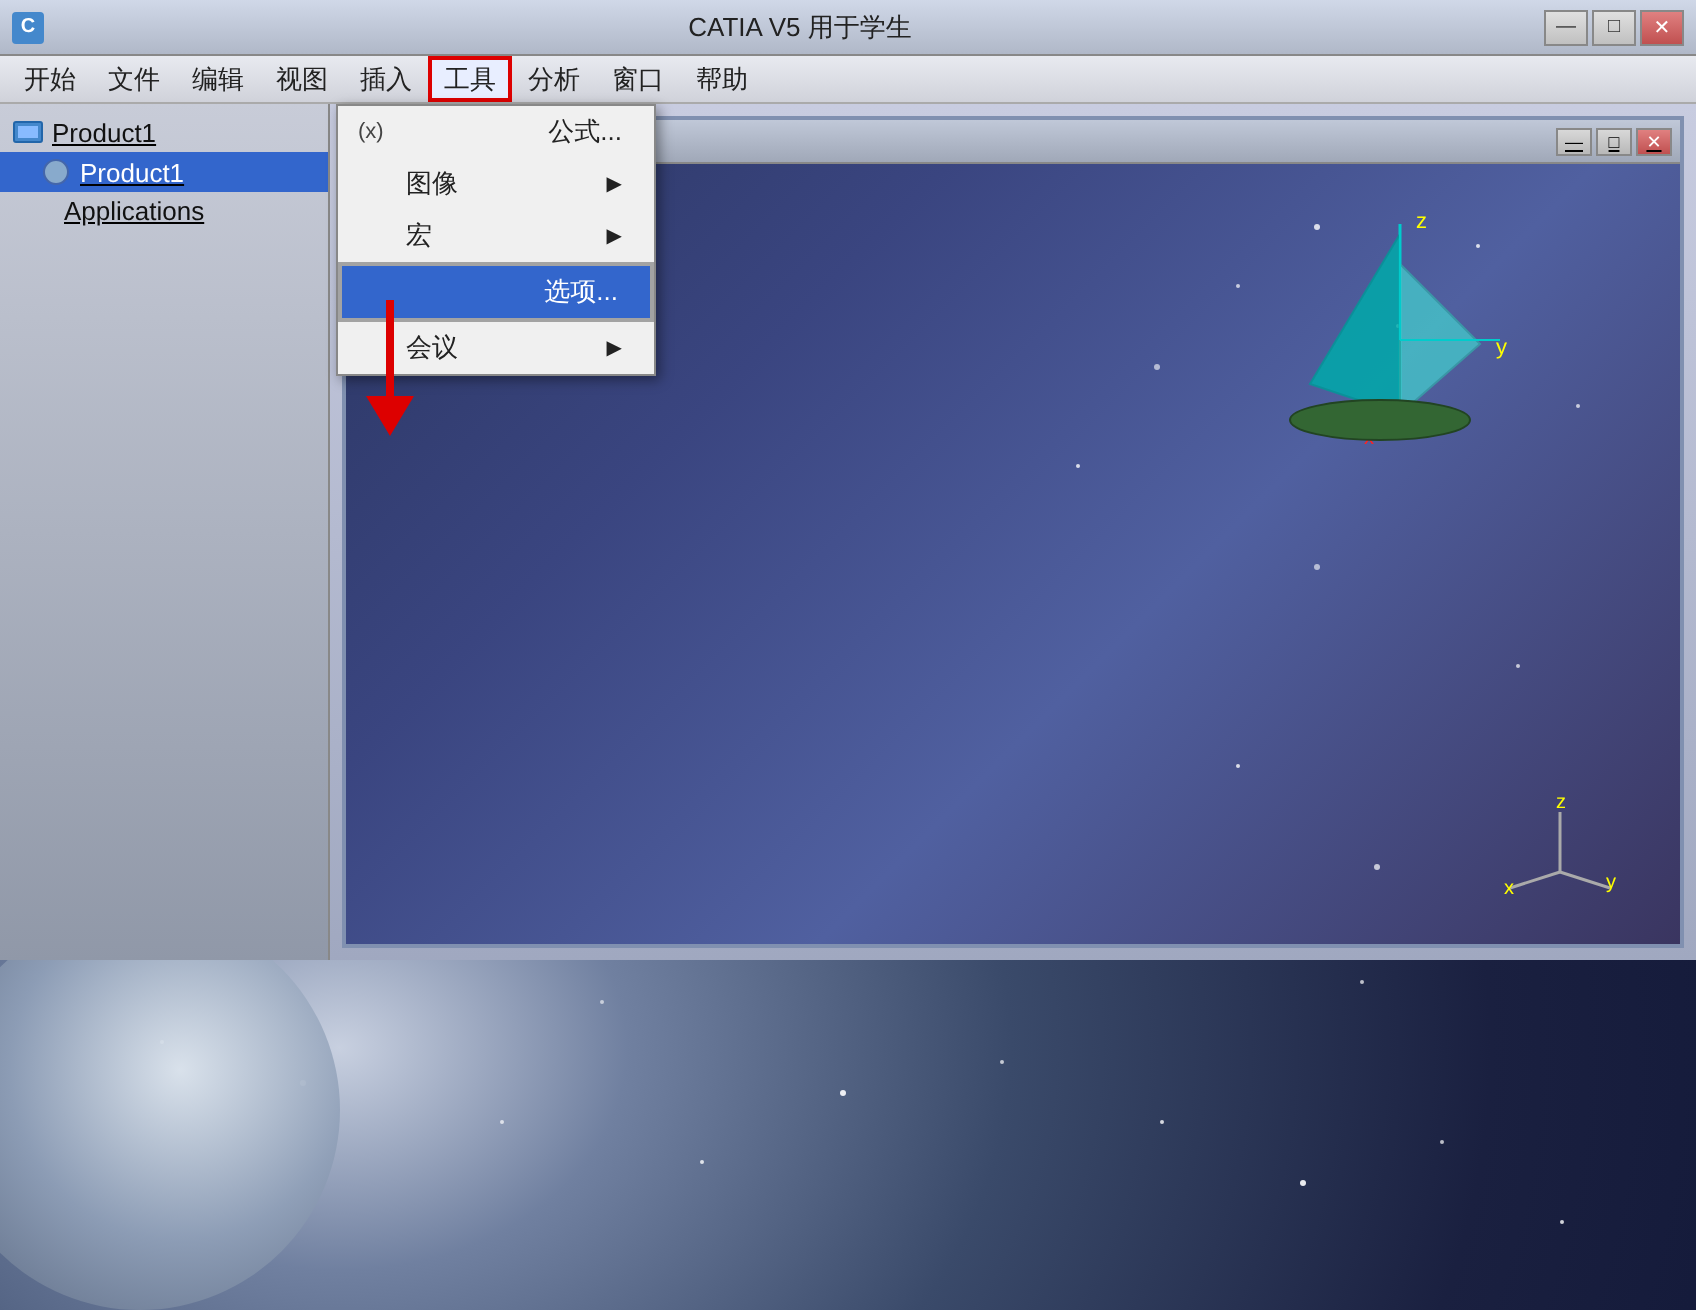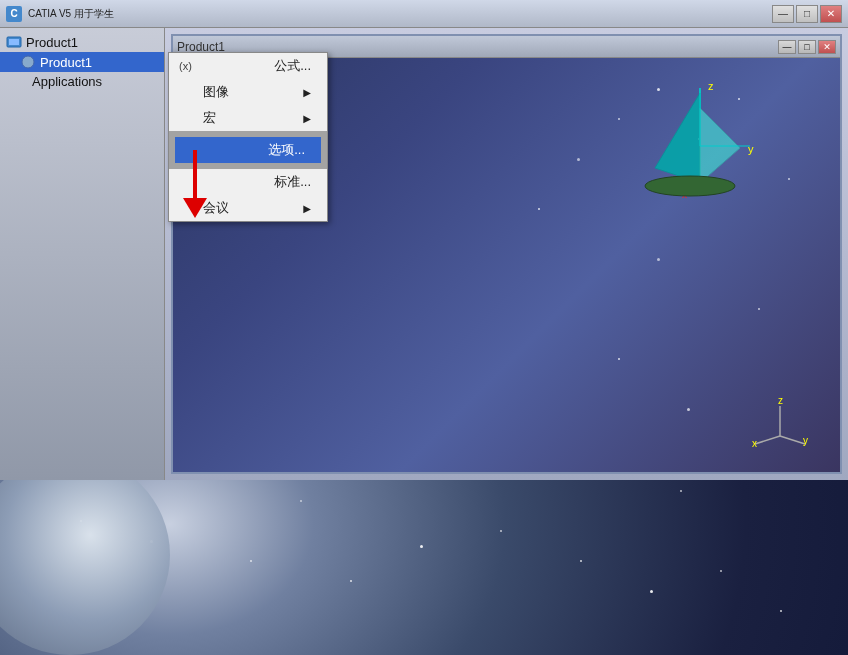--- a/index.html
+++ b/index.html
@@ -56,22 +56,23 @@
       border-radius: 2px;
       display: flex;
       align-items: center;
       justify-content: center;
       font-size: 10px;
       color: white;
       font-weight: bold;
     }
     .title-bar-text {
       flex: 1;
-      font-size: 10px;
+      font-size: 13px;
       color: #222;
+      text-align: center;
     }
     .title-bar-controls {
       display: flex;
       gap: 2px;
     }
     .title-bar-btn {
       width: 22px;
       height: 18px;
       background: linear-gradient(to bottom, #e0e0e0, #c0c0c0);
       border: 1px solid #888;
@@ -104,20 +105,21 @@
       height: 100%;
       display: flex;
       align-items: center;
     }
 
     
     .app-body {
       flex: 1;
       display: flex;
       background: linear-gradient(to bottom, #c8cce0, #a0a8c0);
+      text-decoration: underline;
     }
 
     
     .left-panel {
       width: 165px;
       background: linear-gradient(to bottom, #c8ccd8, #9098a8);
       border-right: 1px solid #888;
       padding: 4px 0;
     }
     .tree-item {
@@ -245,21 +247,21 @@
     .red-arrow {
       position: absolute;
       top: 150px;
       left: 175px;
       z-index: 200;
       pointer-events: none;
     }
 
     
     .option-highlight {
-      border: 6px solid #a3a3a3;
+      border: 2px solid #a3a3a3;
       background: #3366cc;
       color: white;
       text-align: center;
     }
 
     
     .star-decoration {
       position: absolute;
       width: 3px;
       height: 3px;
@@ -295,20 +297,31 @@
   <div class="title-bar">
     <div class="title-bar-icon">C</div>
     <span class="title-bar-text">CATIA V5 用于学生</span>
     <div class="title-bar-controls">
       <div class="title-bar-btn">—</div>
       <div class="title-bar-btn">□</div>
       <div class="title-bar-btn close-btn">✕</div>
     </div>
   </div>
 
+  <div class="menu-bar">
+    <div class="menu-item">开始</div>
+    <div class="menu-item">文件</div>
+    <div class="menu-item">编辑</div>
+    <div class="menu-item">视图</div>
+    <div class="menu-item">插入</div>
+    <div class="menu-item" style="border: 2px solid #dd0000; background: #e8eeff; padding: 0 6px;">工具</div>
+    <div class="menu-item">分析</div>
+    <div class="menu-item">窗口</div>
+    <div class="menu-item">帮助</div>
+  </div>
 
   <div class="app-body">
 
     <div class="left-panel">
       <div class="tree-item">
         <div class="tree-icon">
           <svg width="16" height="16" viewBox="0 0 16 16">
             <rect x="1" y="3" width="14" height="10" rx="1" fill="#4488cc" stroke="#2266aa" stroke-width="1"></rect>
             <rect x="3" y="5" width="10" height="6" fill="#88bbff"></rect>
           </svg>
@@ -412,24 +425,20 @@
   </div>
 
 
 
 
   <div class="dropdown-item highlighted option-highlight">
     <span class="dropdown-icon"></span>
     <span>选项...</span>
   </div>
 
-  <div class="dropdown-item">
-    <span class="dropdown-icon"></span>
-    <span>标准...</span>
-  </div>
 
   <div class="dropdown-item">
     <span class="dropdown-icon"></span>
     <span>会议</span>
     <span class="dropdown-arrow">▶</span>
   </div>
 </div>
 
 <div class="red-arrow">
   <svg width="40" height="80" viewBox="0 0 40 80">

